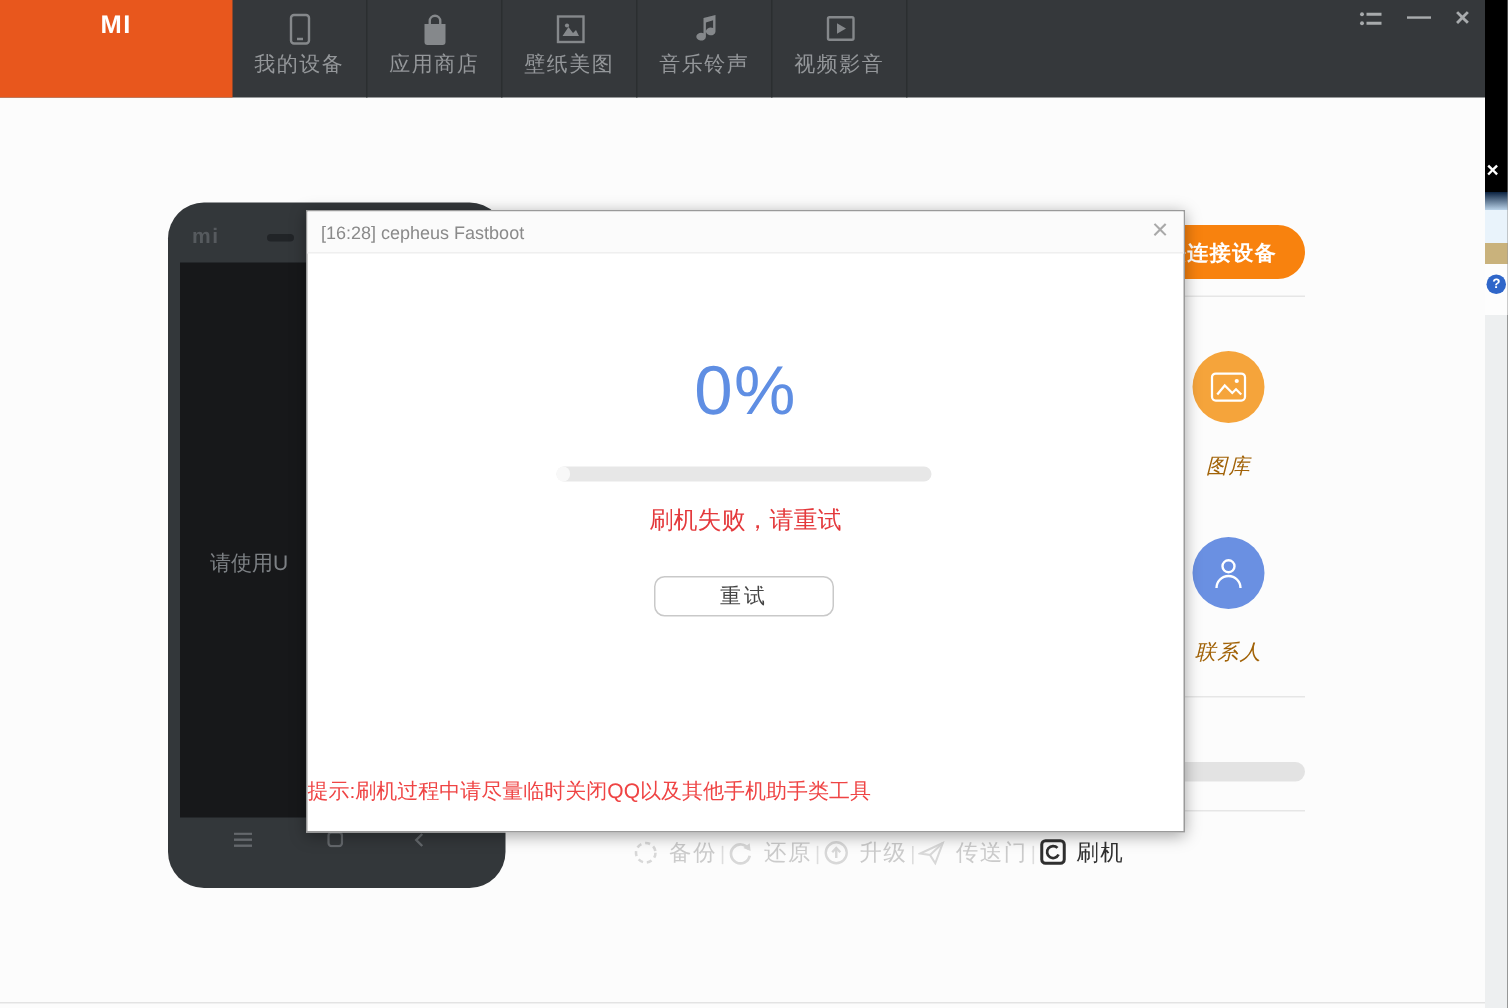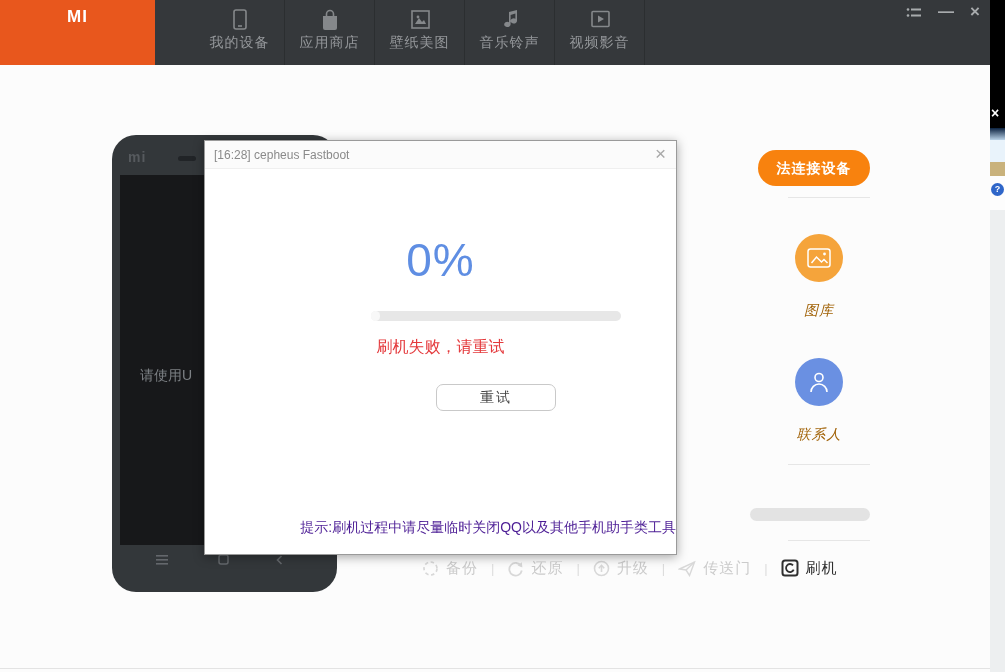--- a/index.html
+++ b/index.html
@@ -6,21 +6,21 @@
   html,body { width:1005px; height:672px; overflow:hidden; background:#000;
     font-family:"Liberation Sans","DejaVu Sans",sans-serif; }
   .app { position:absolute; left:0; top:0; width:990px; height:672px; background:#fcfcfc; }
 
   
   .navbar { position:absolute; left:0; top:0; width:990px; height:65px; background:#35383b; }
   .nav-active { position:absolute; left:0; top:0; width:155px; height:65px; background:#e8571d;
     color:#fff; text-align:center; }
   .nav-active .milogo { margin-top:7px; font-size:17px; font-weight:bold; letter-spacing:1px; }
   .nav-active .navlabel { margin-top:5px; font-size:15px; font-weight:bold; letter-spacing:1px; }
-  .tabs { position:absolute; left:155px; top:0; height:80px; display:flex;padding-left:40px; }
+  .tabs { position:absolute; left:155px; top:0; height:80px; display:flex; }
   .tab { width:90px; height:65px; text-align:center; border-right:1px solid #2b2e30; cursor:pointer; }
   .tab .ticon { height:24px; margin-top:8px; color:#85888b; font-size:19px; line-height:24px; }
   .tab .tlabel { font-size:14px; color:#94979a; margin-top:2px; letter-spacing:1px; }
   .win-controls { position:absolute; right:10px; top:0; height:24px; display:flex; align-items:center; gap:16px; color:#a8abad; }
   .wc { cursor:pointer; display:flex; align-items:center; }
   .wc.close { font-size:17px; font-weight:bold; line-height:14px; }
   .wc.min  { font-size:16px; font-weight:bold; }
 
   
   .phone { position:absolute; left:112px; top:135px; width:225px; height:457px;
@@ -38,43 +38,43 @@
     background:#f8820e; border-radius:18px; color:#fff; font-weight:bold; font-size:14px;
     letter-spacing:1px; text-align:center; line-height:36px; cursor:pointer; }
   .rdiv { position:absolute; left:788px; width:82px; height:1px; background:#e6e6e6; }
   .shortcut { position:absolute; text-align:center; cursor:pointer; }
   .shortcut .circ { width:48px; height:48px; border-radius:50%; margin:0 auto;
     display:flex; align-items:center; justify-content:center; }
   .shortcut .slabel { margin-top:20px; font-size:14px; color:#a16207; letter-spacing:1px;font-style:italic; }
   .graybar { position:absolute; left:750px; top:508px; width:120px; height:13px; background:#e3e3e3; border-radius:7px; }
 
   
-  .toolbar { position:absolute; left:422px; top:556px; height:24px; display:flex; align-items:center; gap:13px; z-index:2; }
+  .toolbar { position:absolute; left:422px; top:556px; height:24px; display:flex; align-items:center; gap:2px; z-index:2; }
   .titem { display:flex; align-items:center; gap:7px; cursor:pointer; }
   .titem .tbl { font-size:15px; color:#cbcbcb; letter-spacing:1px; }
   .titem.enabled .tbl { color:#2f2f2f; }
   .tsep { color:#dddddd; font-size:13px; }
 
   
-  .dialog { position:absolute; left:204px; top:140px; width:473px; height:415px; background:#fff;
+  .dialog { position:absolute; left:204px; top:140px; width:586px; height:415px; background:#fff;
     border:1px solid #9a9a9a; box-shadow:0 2px 10px rgba(0,0,0,.35); z-index:10; }
   .dtitlebar { position:relative; height:28px; background:#fbfbfb; border-bottom:1px solid #efefef; }
   .dtitle { position:absolute; left:9px; top:7px; font-size:12px; color:#8a8a8a; }
   .dclose { position:absolute; right:10px; top:3px; font-size:19px; color:#a9a9a9; cursor:pointer; line-height:20px; }
   .dpct { position:absolute; left:0; top:92px; width:100%; text-align:center;
     font-size:46px; color:#5f8ee3; letter-spacing:1px; }
   .dbar { position:absolute; left:166px; top:170px; width:250px; height:10px; background:#e7e7e7; border-radius:5px; }
   .dbar .notch { position:absolute; left:0; top:0; width:9px; height:10px; background:#f8f8f8; border-radius:5px; }
   .derr { position:absolute; left:0; top:196px; width:100%; text-align:center; font-size:16px; color:#e4393c; }
   .dbtn { position:absolute; left:231px; width:120px; height:27px; background:#fff;
     border:1px solid #c9c9c9; border-radius:3px; font-size:14px; color:#444;
     text-align:center; line-height:25px; cursor:pointer; letter-spacing:2px; }
   .dbtn.retry { top:243px;border-radius:7px; }
   .dbtn.cancel { top:283px; }
-  .dtip { position:absolute; left:0; top:378px; width:100%; text-align:right; font-size:14px; color:#4c1d95; }
+  .dtip { position:absolute; left:0; top:378px; width:100%; text-align:left; font-size:14px; color:#ef4444; }
 
   .bottomline { position:absolute; left:0; top:668px; width:990px; height:1px; background:#e3e3e3; }
 
   
   .edge { position:absolute; left:990px; top:0; width:15px; height:672px; background:#edeff0; }
   .edge .black { position:absolute; left:0; top:0; width:15px; height:128px; background:#000; }
   .edge .fx { position:absolute; left:1px; top:105px; color:#fff; font-size:14px; font-weight:bold; cursor:pointer; }
   .edge .band1 { position:absolute; left:0; top:128px; width:15px; height:12px; background:linear-gradient(#0b2240,#b9d2e8); }
   .edge .band2 { position:absolute; left:0; top:140px; width:15px; height:22px; background:#e9f3fb; }
   .edge .band3 { position:absolute; left:0; top:162px; width:15px; height:14px; background:#c9b27c; }

